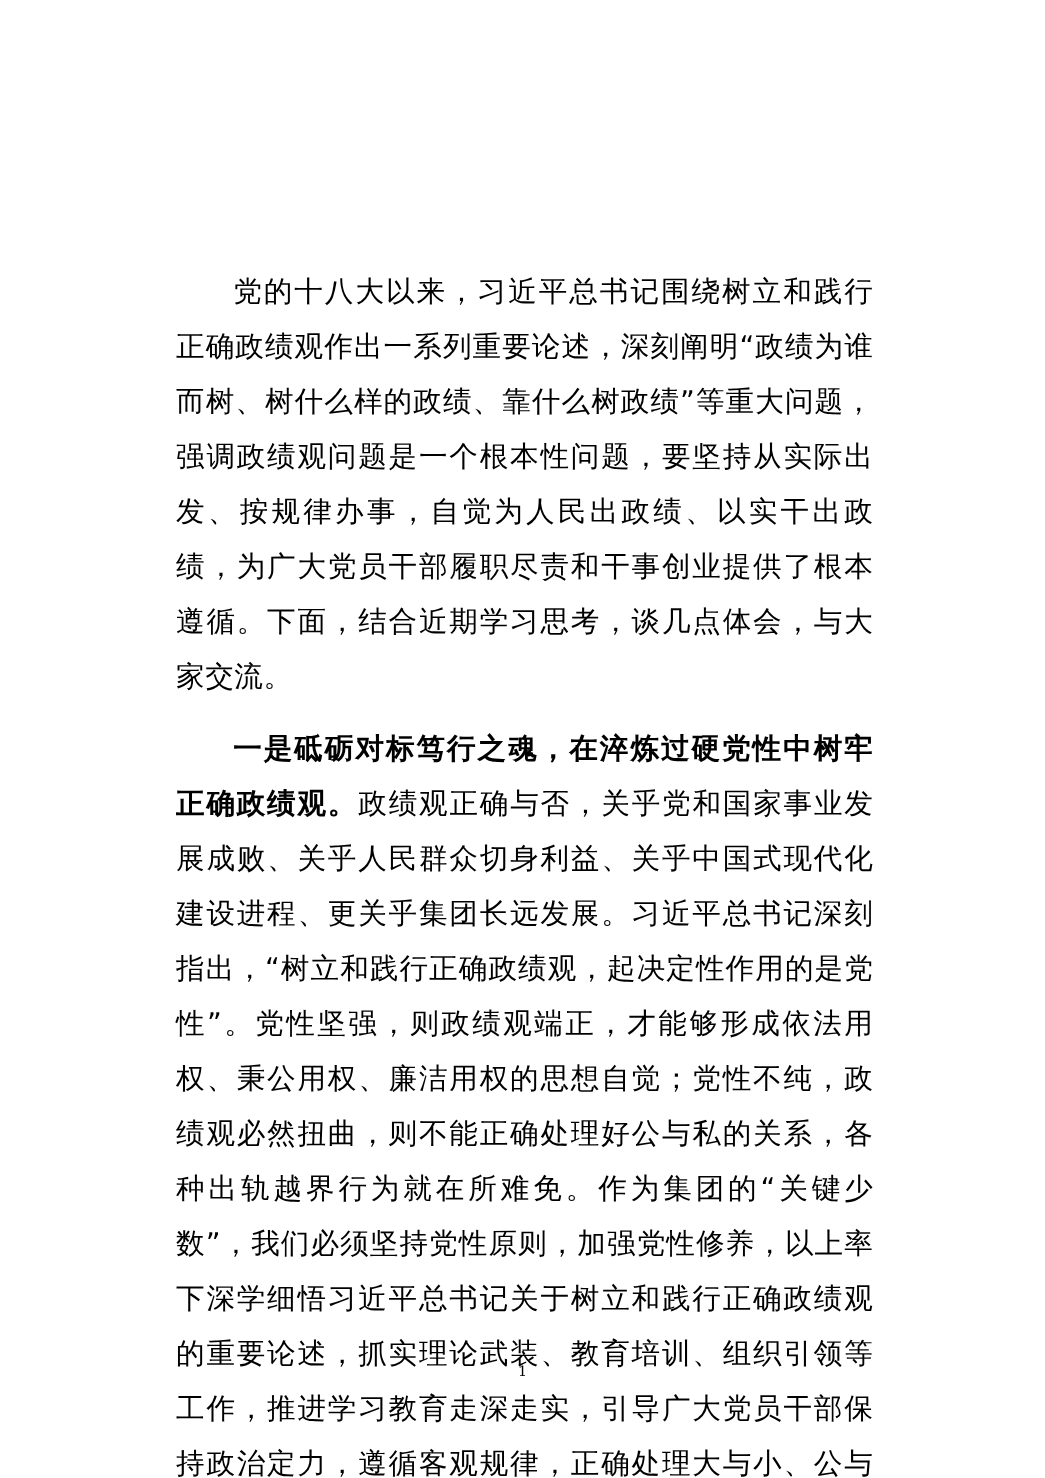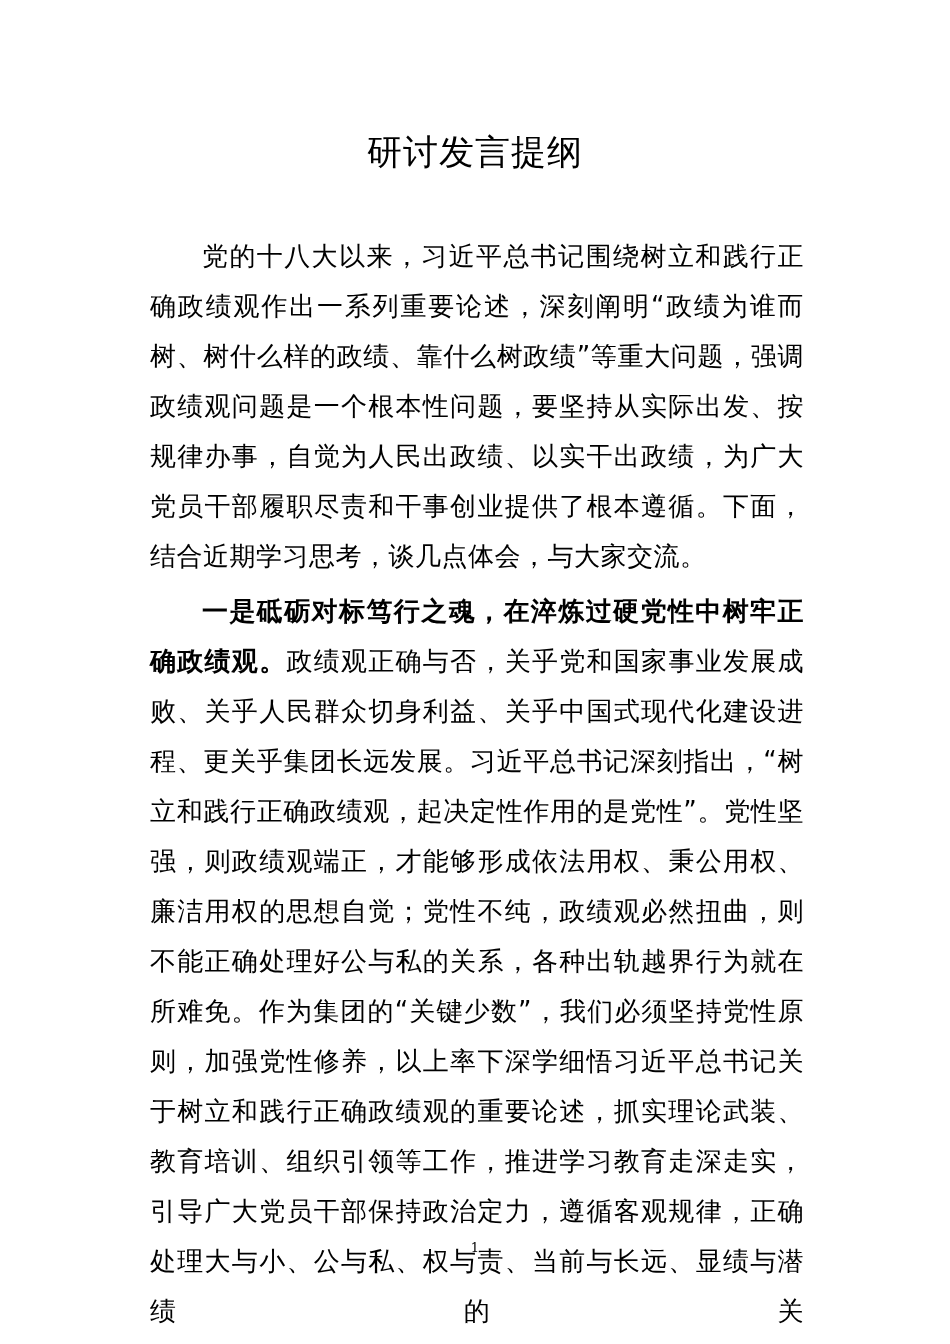--- a/index.html
+++ b/index.html
@@ -35,21 +35,21 @@
       letter-spacing: 1px;
       margin: 0;
     }
     .body-text {
       position: absolute;
       left: 145px;
       top: 226px;
       width: 664px;
     }
     .para {
-      margin: 5px;
+      margin: 15px;
       font-size: 26px;
       line-height: 50px;
       text-align: justify;
       text-align-last: justify;
       text-indent: 52px;
       letter-spacing: 0.5px;
       word-break: break-all;
     }
     .para.last-line-left {
       text-align-last: left;
@@ -65,21 +65,20 @@
       text-align: center;
       font-family: "DejaVu Serif", "Liberation Serif", serif;
       font-size: 13px;
       line-height: 16px;
     }
   </style>
 </head>
 <body>
 
 <div class="page">
-  <h1 class="title">研讨发言提纲</h1>
 
   <div class="body-text">
     <p class="para last-line-left">
       <span>党的十八大以来，习近平总书记围绕树立和践行正确政绩观作出一系列重要论述，深刻阐明“政绩为谁而树、树什么样的政绩、靠什么树政绩”等重大问题，强调政绩观问题是一个根本性问题，要坚持从实际出发、按规律办事，自觉为人民出政绩、以实干出政绩，为广大党员干部履职尽责和干事创业提供了根本遵循。下面，结合近期学习思考，谈几点体会，与大家交流。</span>
     </p>
     <p class="para">
       <span class="lead">一是砥砺对标笃行之魂，在淬炼过硬党性中树牢正确政绩观。</span><span>政绩观正确与否，关乎党和国家事业发展成败、关乎人民群众切身利益、关乎中国式现代化建设进程、更关乎集团长远发展。习近平总书记深刻指出，“树立和践行正确政绩观，起决定性作用的是党性”。党性坚强，则政绩观端正，才能够形成依法用权、秉公用权、廉洁用权的思想自觉；党性不纯，政绩观必然扭曲，则不能正确处理好公与私的关系，各种出轨越界行为就在所难免。作为集团的“关键少数”，我们必须坚持党性原则，加强党性修养，以上率下深学细悟习近平总书记关于树立和践行正确政绩观的重要论述，抓实理论武装、教育培训、组织引领等工作，推进学习教育走深走实，引导广大党员干部保持政治定力，遵循客观规律，正确处理大与小、公与私、权与责、当前与长远、显绩与潜绩的关</span>
     </p>
   </div>
 

